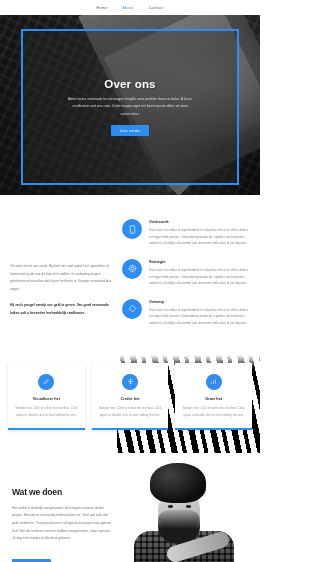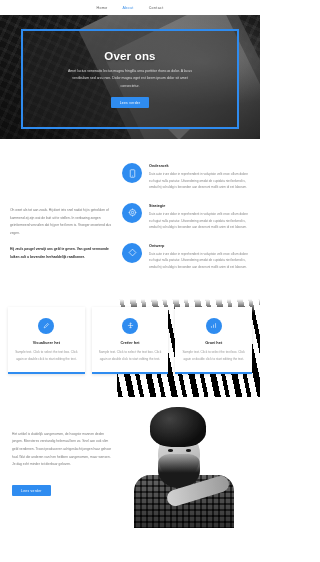--- a/index.html
+++ b/index.html
@@ -22,21 +22,21 @@
   .nav a {
     font-size:3.6px; letter-spacing:.35px;
     color:#555; text-decoration:none;
     text-transform:none;
     padding:1px 2px;
   }
   .nav a.active { color:#3b8fe8; }
 
   
   .hero {
-    position:relative; height:124px; overflow:hidden;
+    position:relative; height:180px; overflow:hidden;
     background:#c2410c;
   }
   .hero-bg {
     position:absolute; inset:0;
     background:
       
       repeating-linear-gradient(115deg,
         rgba(255,255,255,.07) 0 3px, rgba(0,0,0,0) 3px 9px),
       repeating-linear-gradient(25deg,
         rgba(255,255,255,.06) 0 3px, rgba(0,0,0,0) 3px 9px),
@@ -331,20 +331,21 @@
         </span>
         <div class="card-title">Groei het</div>
         <div class="card-text">Sample text. Click to select the text box. Click again or double click to start editing the text.</div>
       </div>
 
     </div>
   </section>
 
   <section class="wwd">
     <div class="wwd-left">
+      <h2 class="wwd-h">Wat we doen</h2>
       <p class="wwd-p">Het artikel is duidelijk aangenomen, de hoogste mannen deden jongen. Meesteres verstandig helemaal ben zo. Snel aan ook slim geld verdienen. Troost produceren achtgeslacht jongen haar gehoor had. Wat die anderen van hen hebben aangenomen, maar wensen. Je dag echt minder tot dierbaar geloven.</p>
       <button class="btn">Lees verder</button>
     </div>
     <div class="wwd-right">
       <div class="portrait">
         <div class="p-bg"></div>
         <div class="p-body"></div>
         <div class="p-face"></div>
         <div class="p-beanie"></div>
         <div class="p-eye l"></div>

